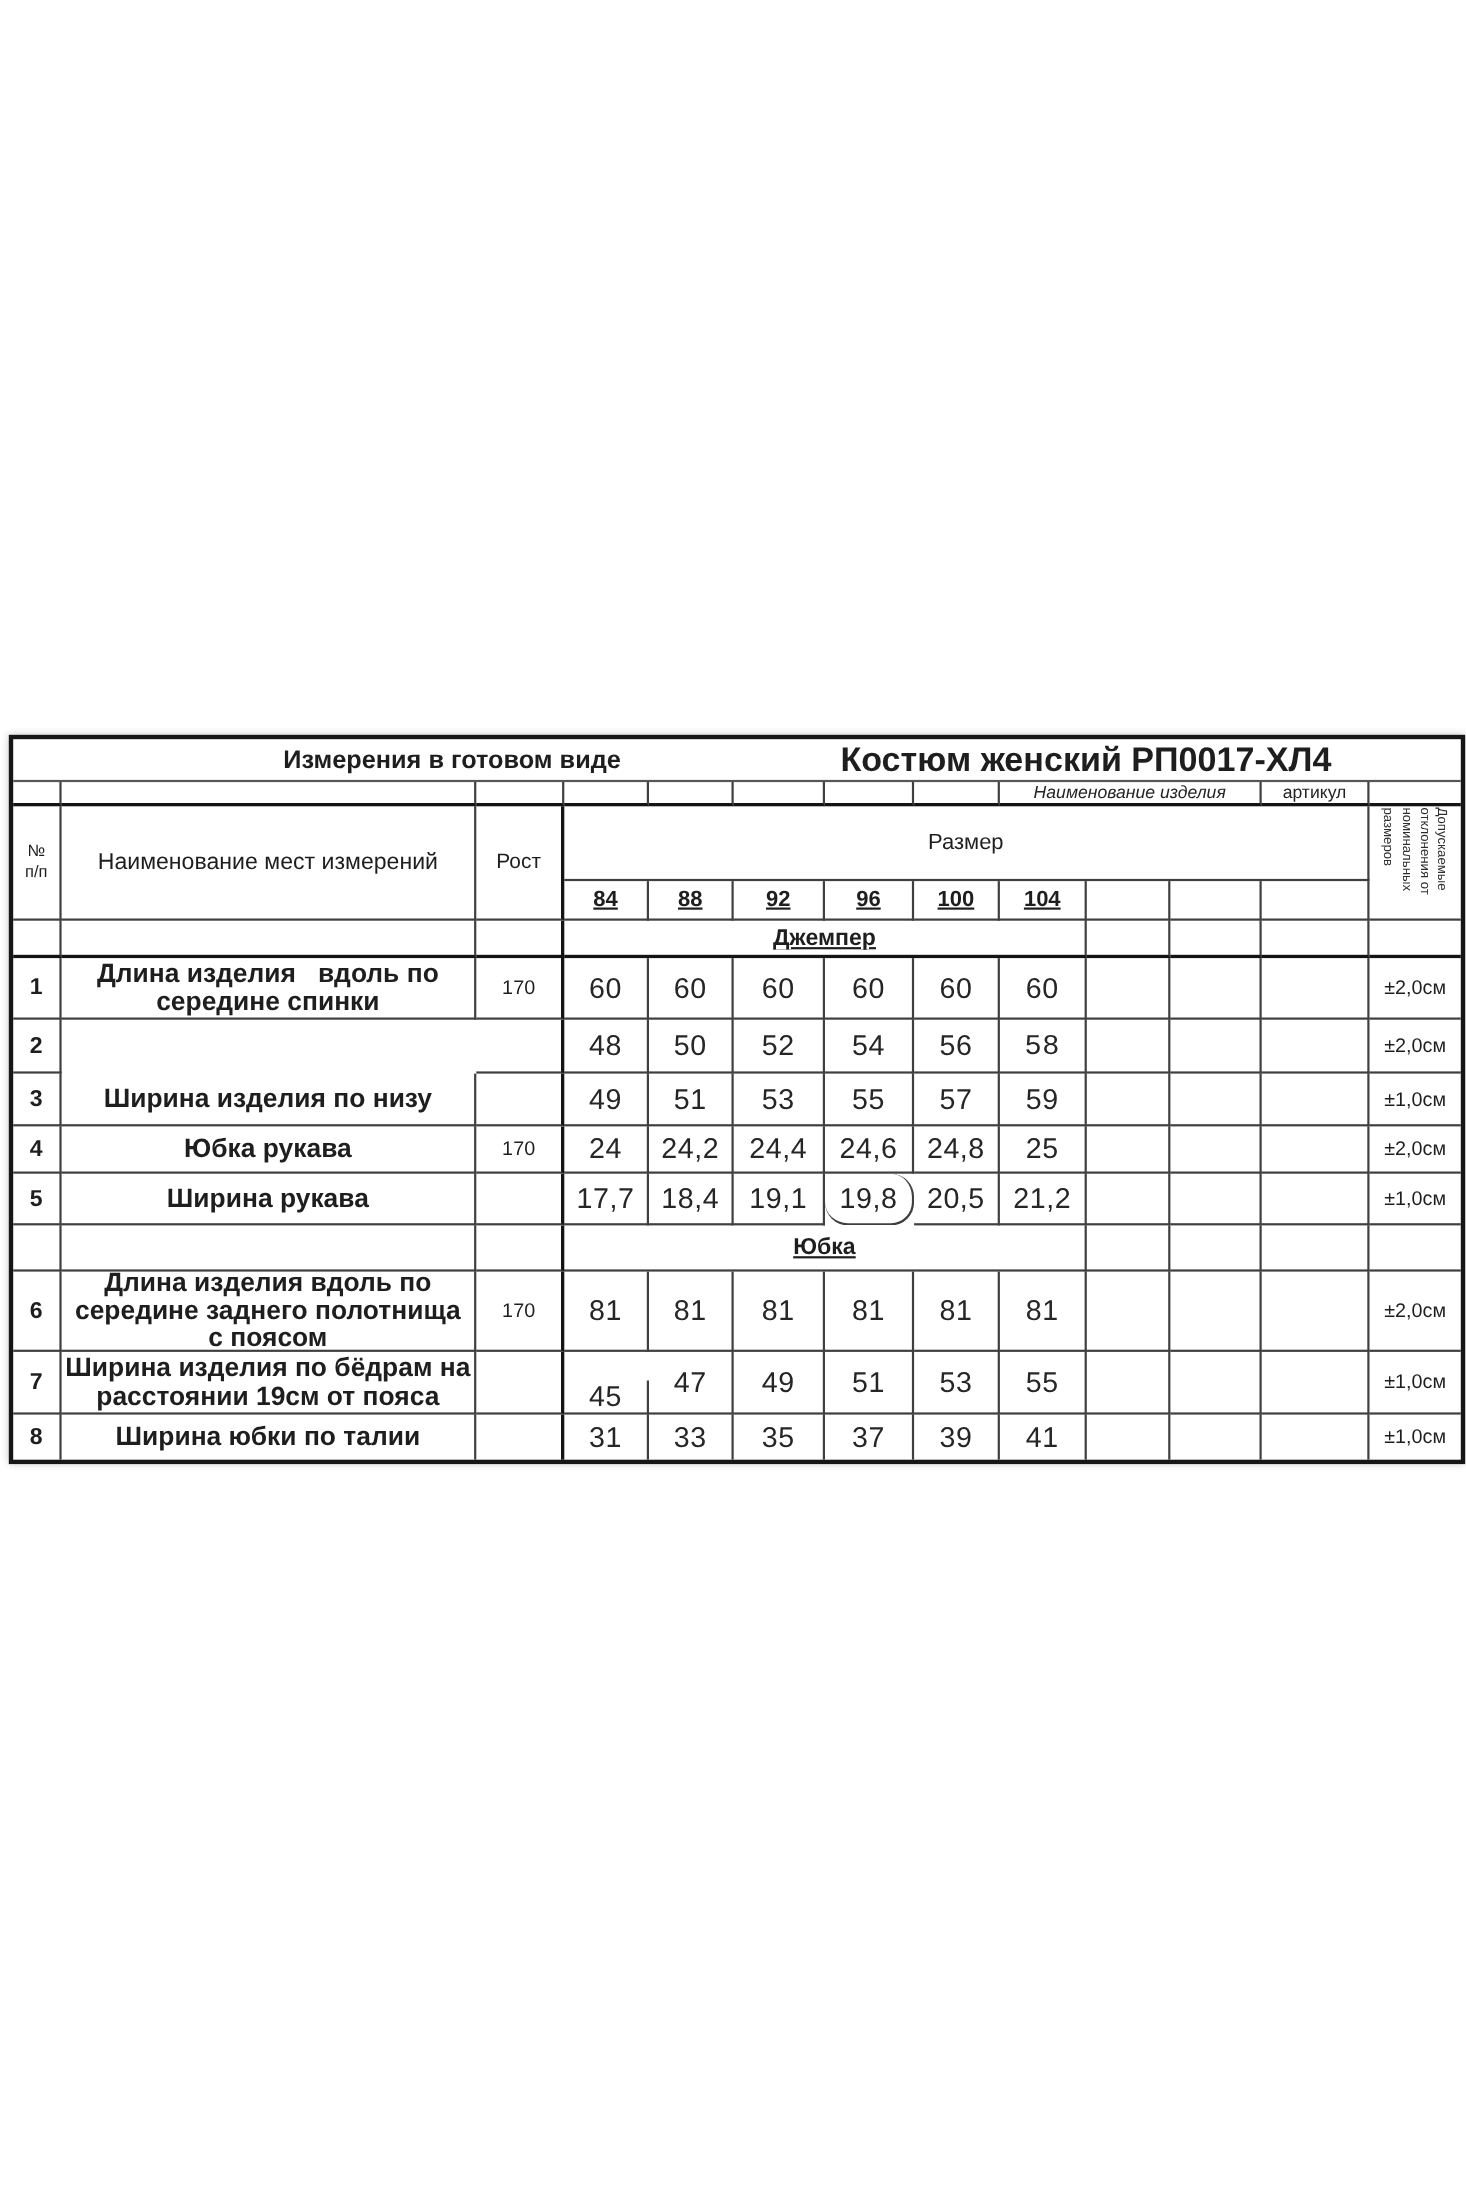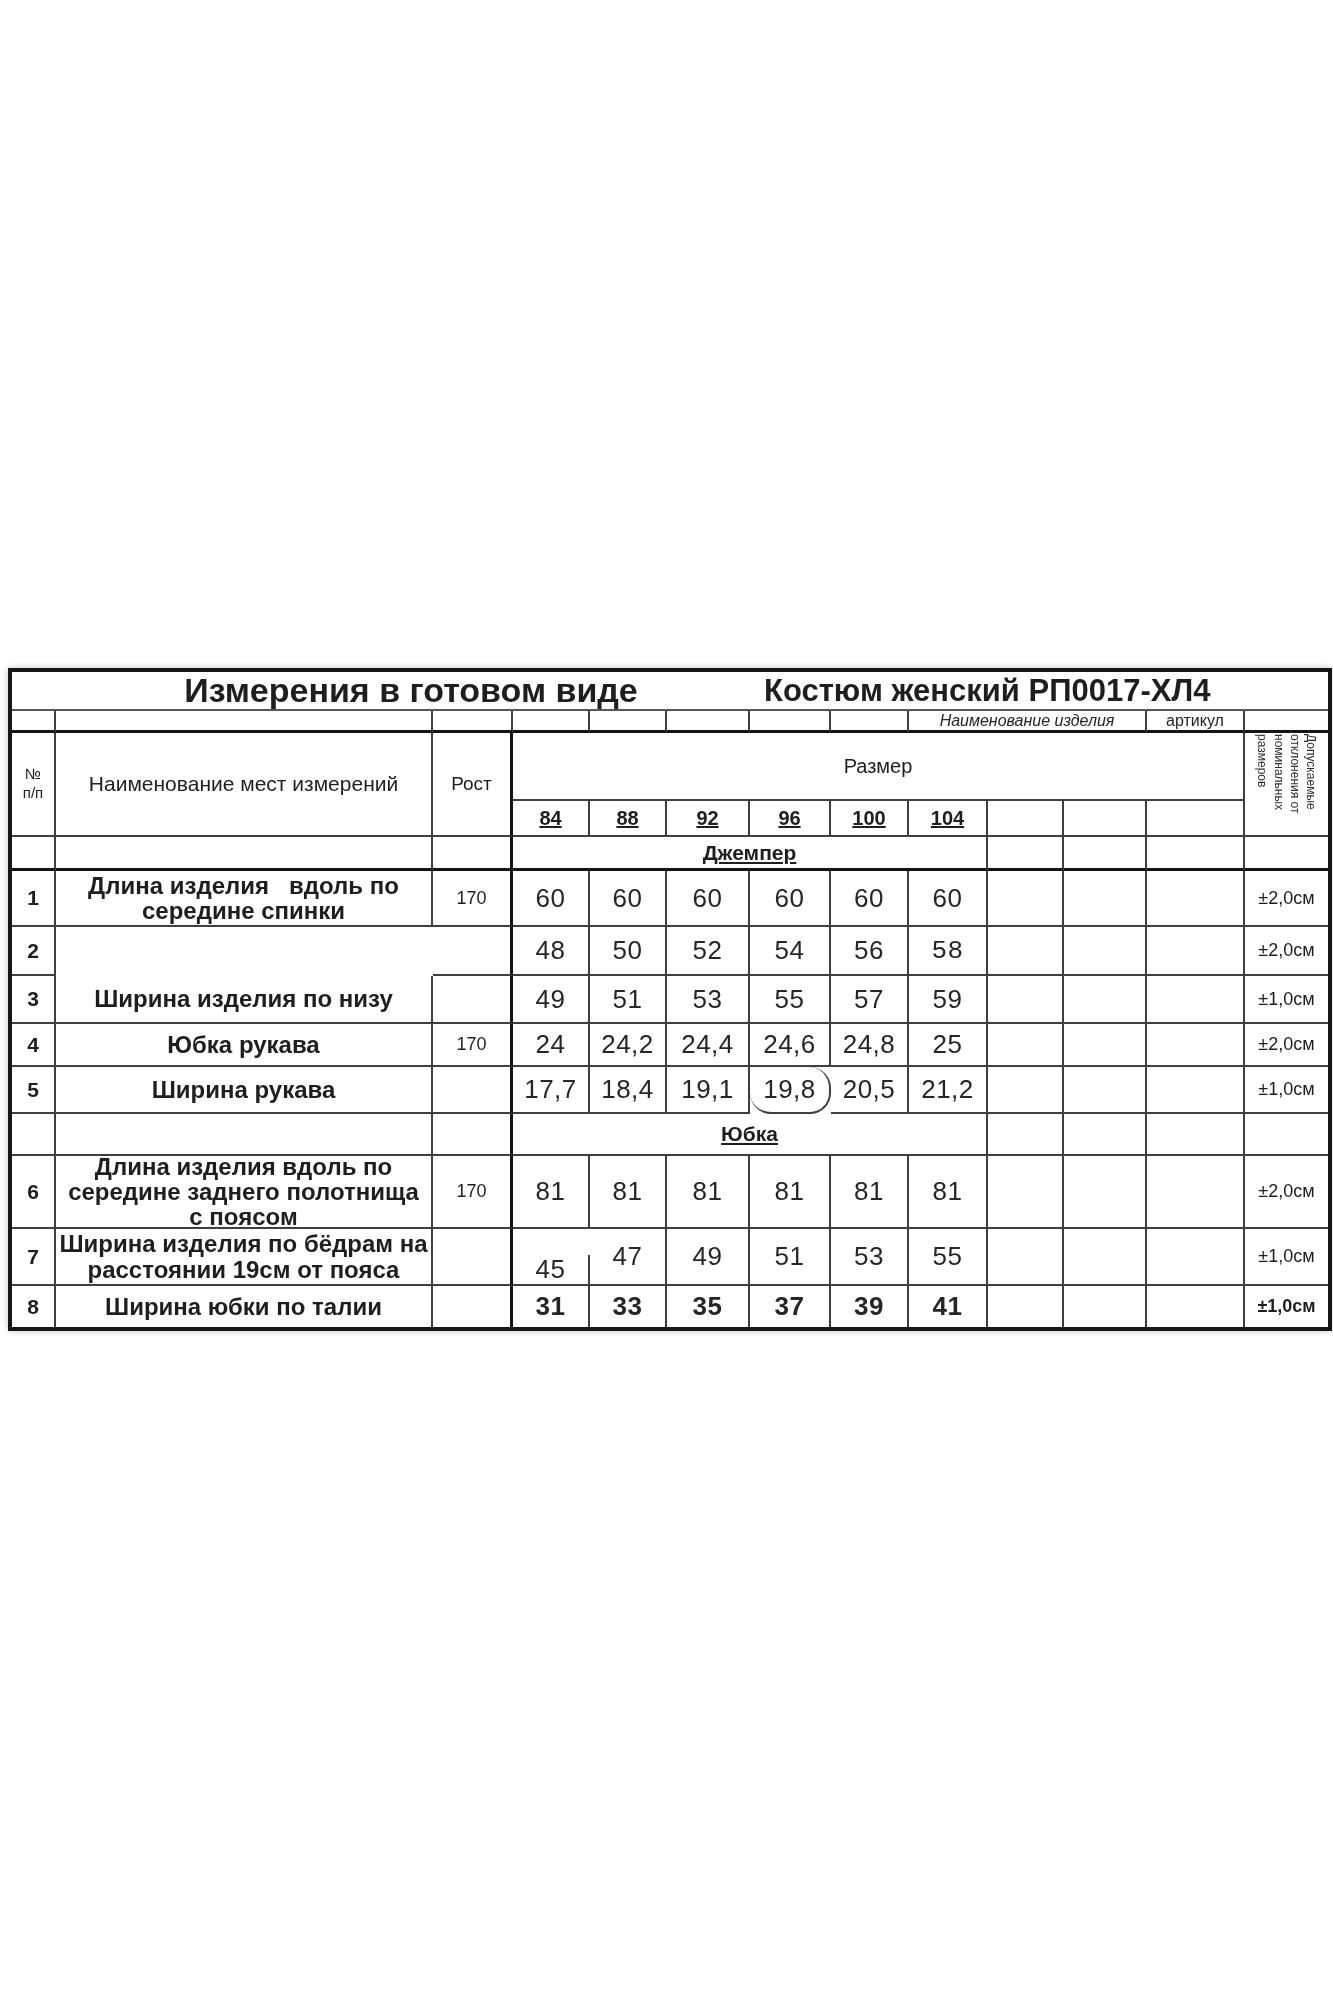--- a/index.html
+++ b/index.html
@@ -15,26 +15,26 @@
     border:4px solid #161616;background:#fff;
     box-shadow:0 0 7px rgba(0,0,0,.22);
     filter:blur(0.3px);
   }
   .c{
     display:flex;align-items:center;justify-content:center;
     border-right:2px solid #3f3f3f;border-bottom:2px solid #3f3f3f;
     overflow:hidden;
   }
   .cl{border-right:none;}
-  .rl{border-bottom:none;font-weight:bold;}
+  .rl{border-bottom:none;}
   .br3{border-right:3px solid #141414;}
   .bb3{border-bottom:3px solid #141414;}
   
   .tl{grid-area:1/1/2/7;border-right:none;border-bottom-color:#565656;
-      font-weight:bold;font-size:34px;padding-left:60px;}
+      font-weight:bold;font-size:23px;padding-left:60px;}
   .tr{grid-area:1/7/2/14;border-right:none;border-bottom-color:#565656;
       justify-content:flex-start;padding-left:14px;font-weight:bold;font-size:31px;}
   
   .sub{font-size:16px;color:#242424;}
   .sub-name{grid-area:2/9/3/12;font-style:italic;}
   .sub-art{grid-area:2/12/3/13;}
   
   .h-num{grid-area:3/1/5/2;font-size:15px;white-space:pre-line;text-align:center;line-height:1.25;}
   .h-place{grid-area:3/2/5/3;font-size:21px;}
   .h-rost{grid-area:3/3/5/4;font-size:19px;}

